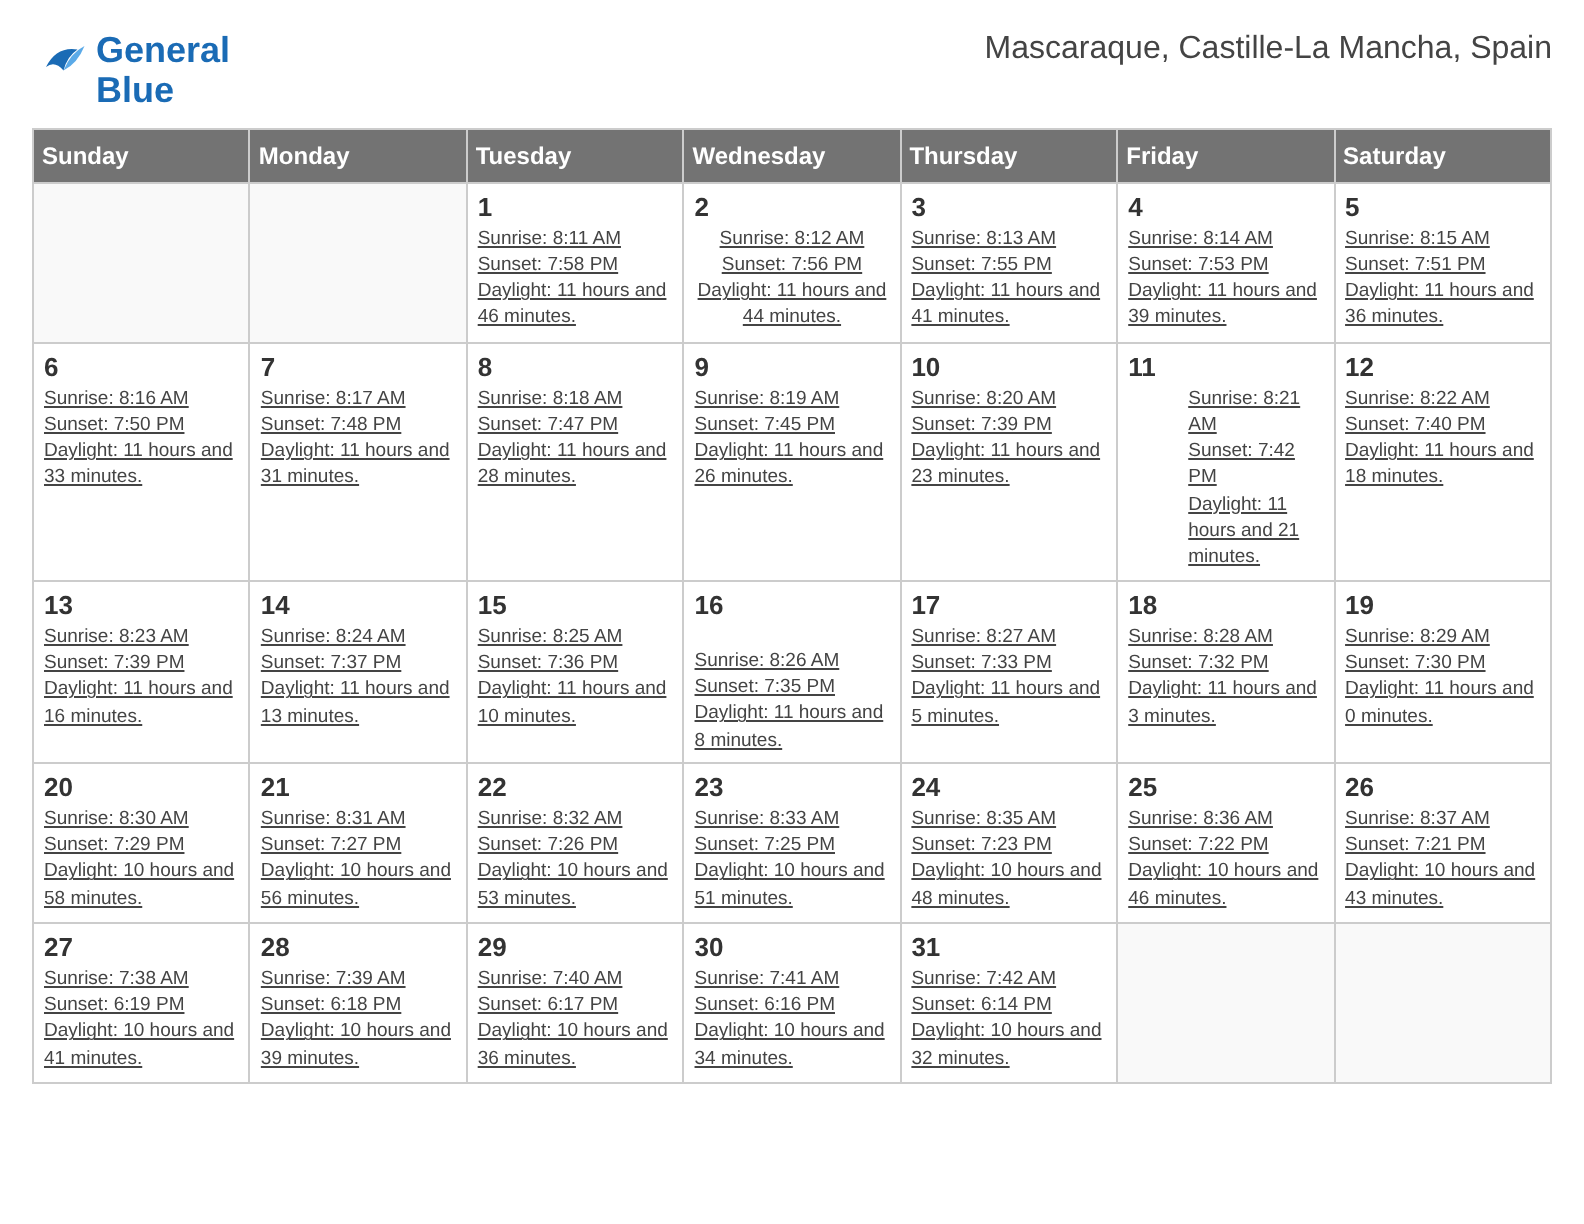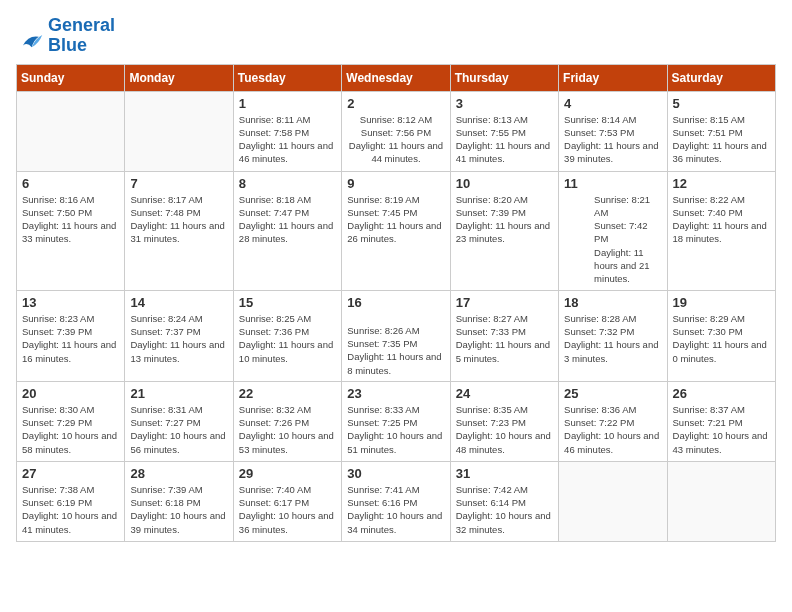--- a/index.html
+++ b/index.html
@@ -11,21 +11,21 @@
       padding: 16px;
     }
     .header {
       display: flex;
       align-items: flex-start;
       justify-content: space-between;
       margin-bottom: 8px;
     }
     .logo {
       display: flex;
-      align-items: flex-end;
+      align-items: flex-start;
       gap: 4px;
     }
     .logo-text {
       font-size: 18px;
       font-weight: bold;
       color: #333;
       line-height: 1.1;
     }
     .logo-text span {
       color: #1a6bb5;
@@ -45,21 +45,21 @@
     .location-title {
       font-size: 16px;
       color: #444;
     }
     table {
       width: 100%;
       border-collapse: collapse;
       table-layout: fixed;
     }
     th {
-      background-color: #c2410c;
+      background-color: #737373;
       color: #fff;
       font-size: 12px;
       font-weight: bold;
       padding: 6px 4px;
       text-align: left;
       border: 1px solid #ccc;
     }
     td {
       border: 1px solid #ccc;
       vertical-align: top;
@@ -75,37 +75,39 @@
       font-size: 13px;
       font-weight: bold;
       color: #333;
       display: block;
       margin-bottom: 2px;
     }
     .day-info {
       font-size: 9.5px;
       color: #444;
       line-height: 1.4;
+      text-decoration: underline;
     }
   </style>
 </head>
 <body>
 
 <div class="header">
   <div class="logo">
     <svg class="logo-bird" viewBox="0 0 32 32" xmlns="http://www.w3.org/2000/svg">
       <path d="M8 20 Q14 8 26 10 Q20 14 18 22 Q13 16 8 20Z" fill="#1a6bb5"></path>
       <path d="M18 22 Q22 12 30 8 Q26 18 18 22Z" fill="#5baae8"></path>
     </svg>
     <div class="logo-text">
       <div><span>General</span></div>
       <div><span>Blue</span></div>
     </div>
   </div>
   <div class="title-block">
+    <div class="location-title">Mascaraque, Castille-La Mancha, Spain</div>
   </div>
 </div>
 
 <table>
   <thead>
     <tr>
     <th>Sunday</th>
         <th>Monday</th>
         <th>Tuesday</th>
         <th>Wednesday</th>

